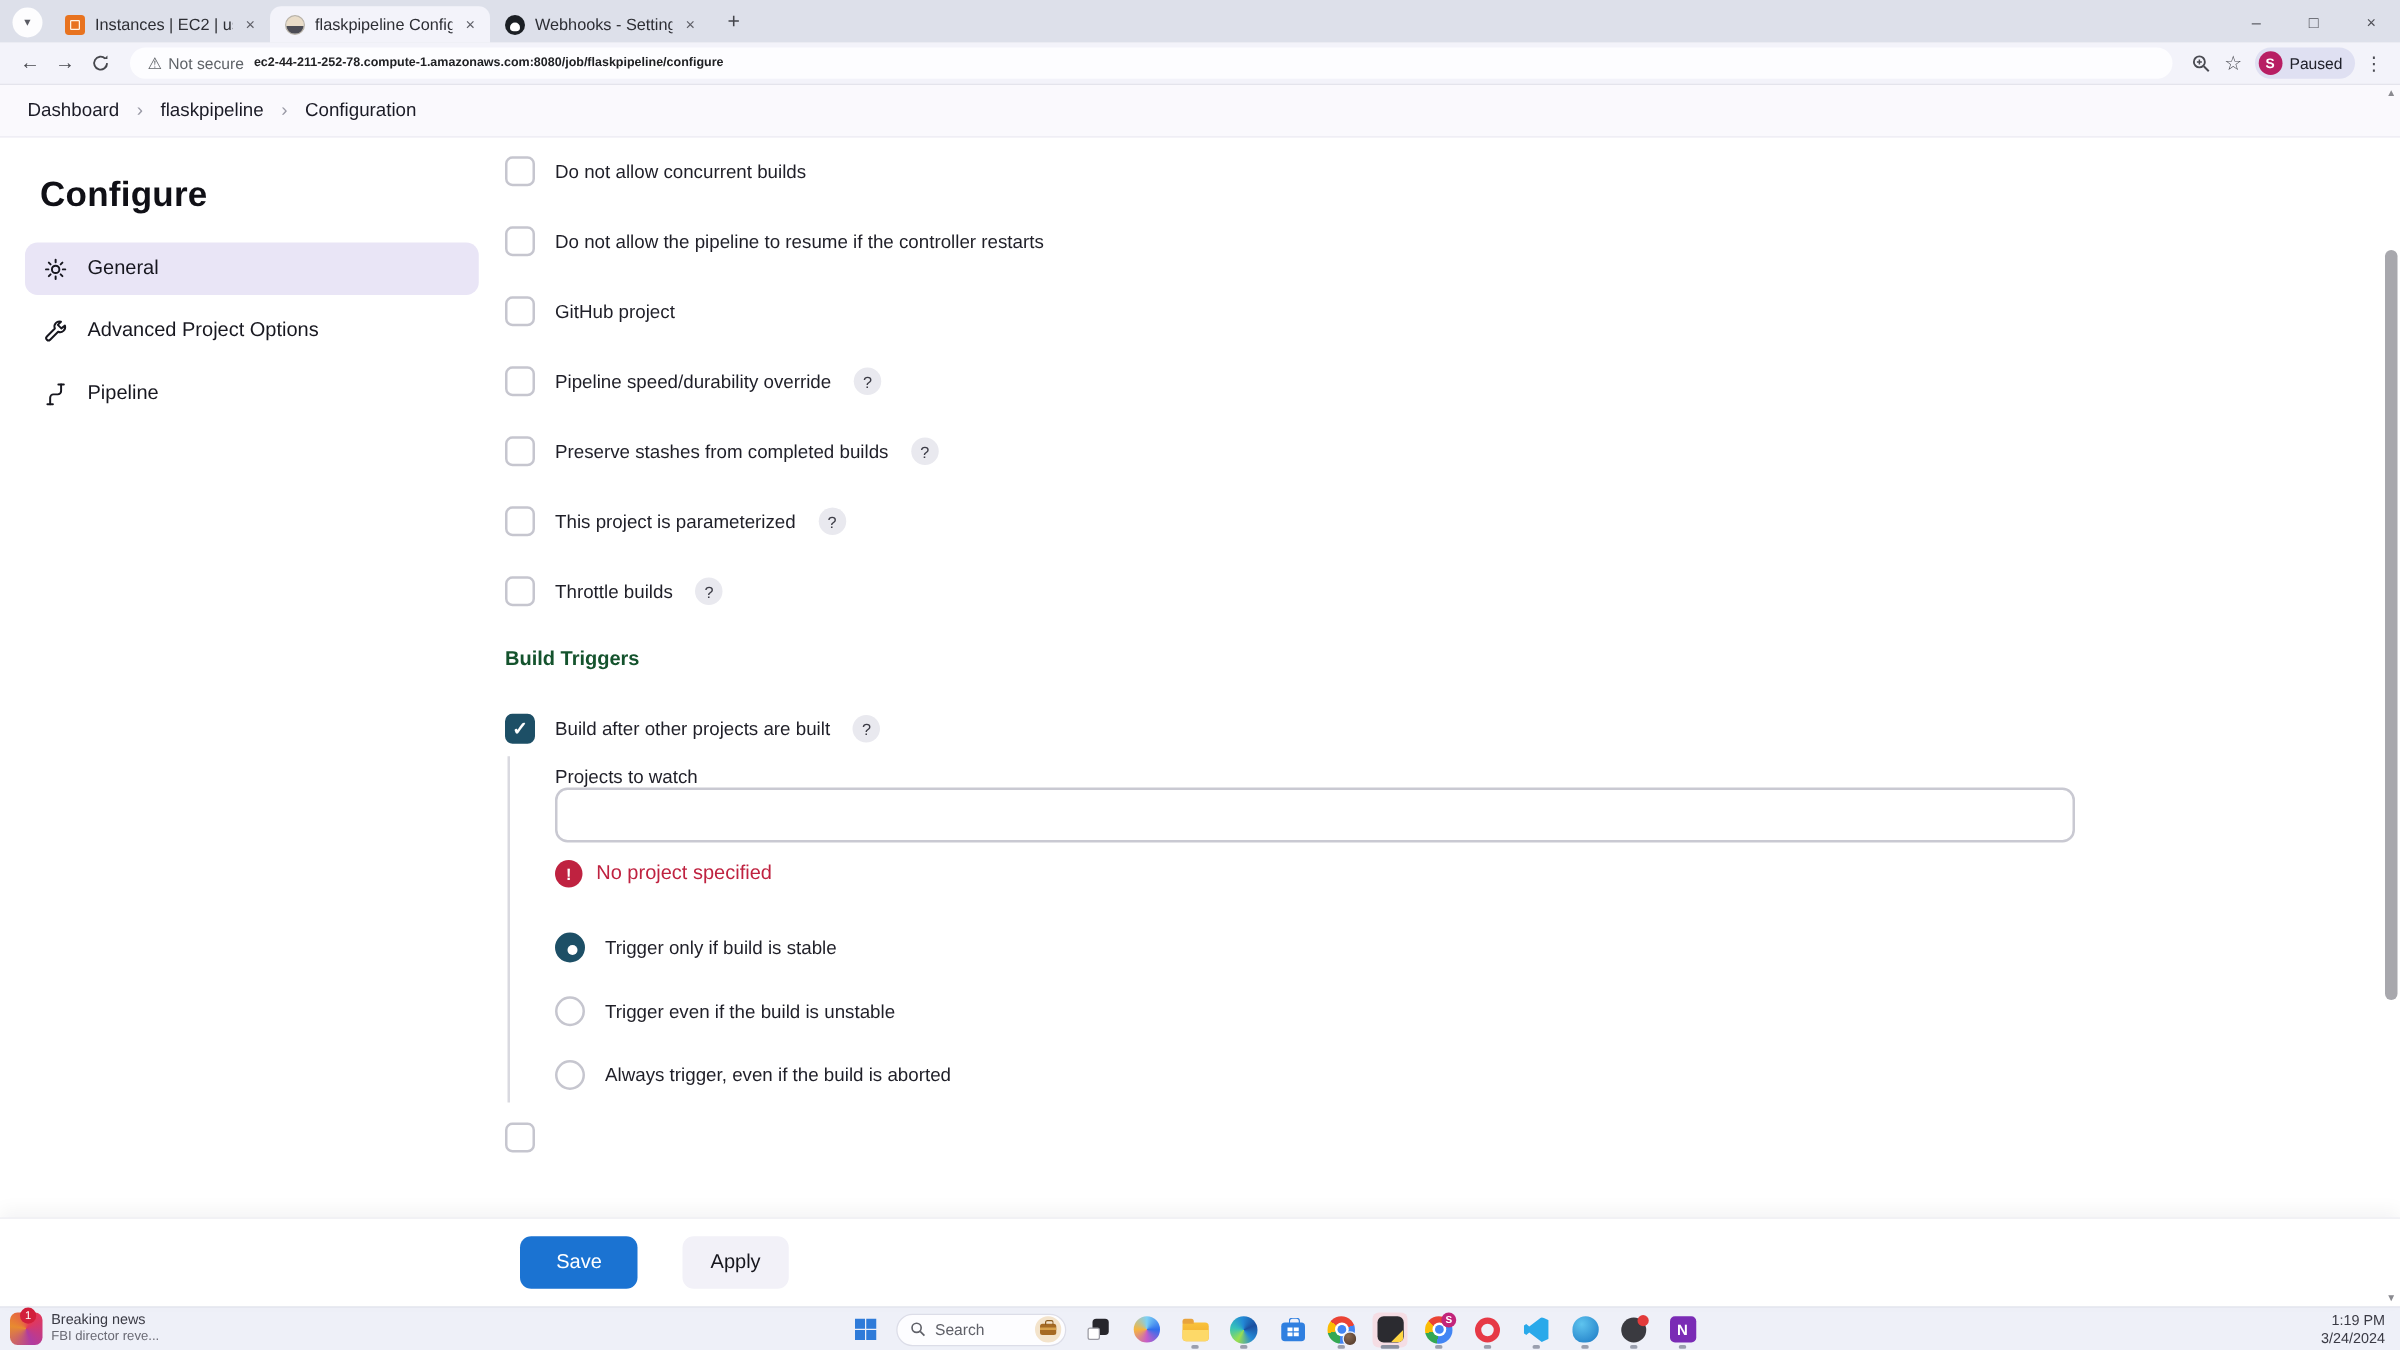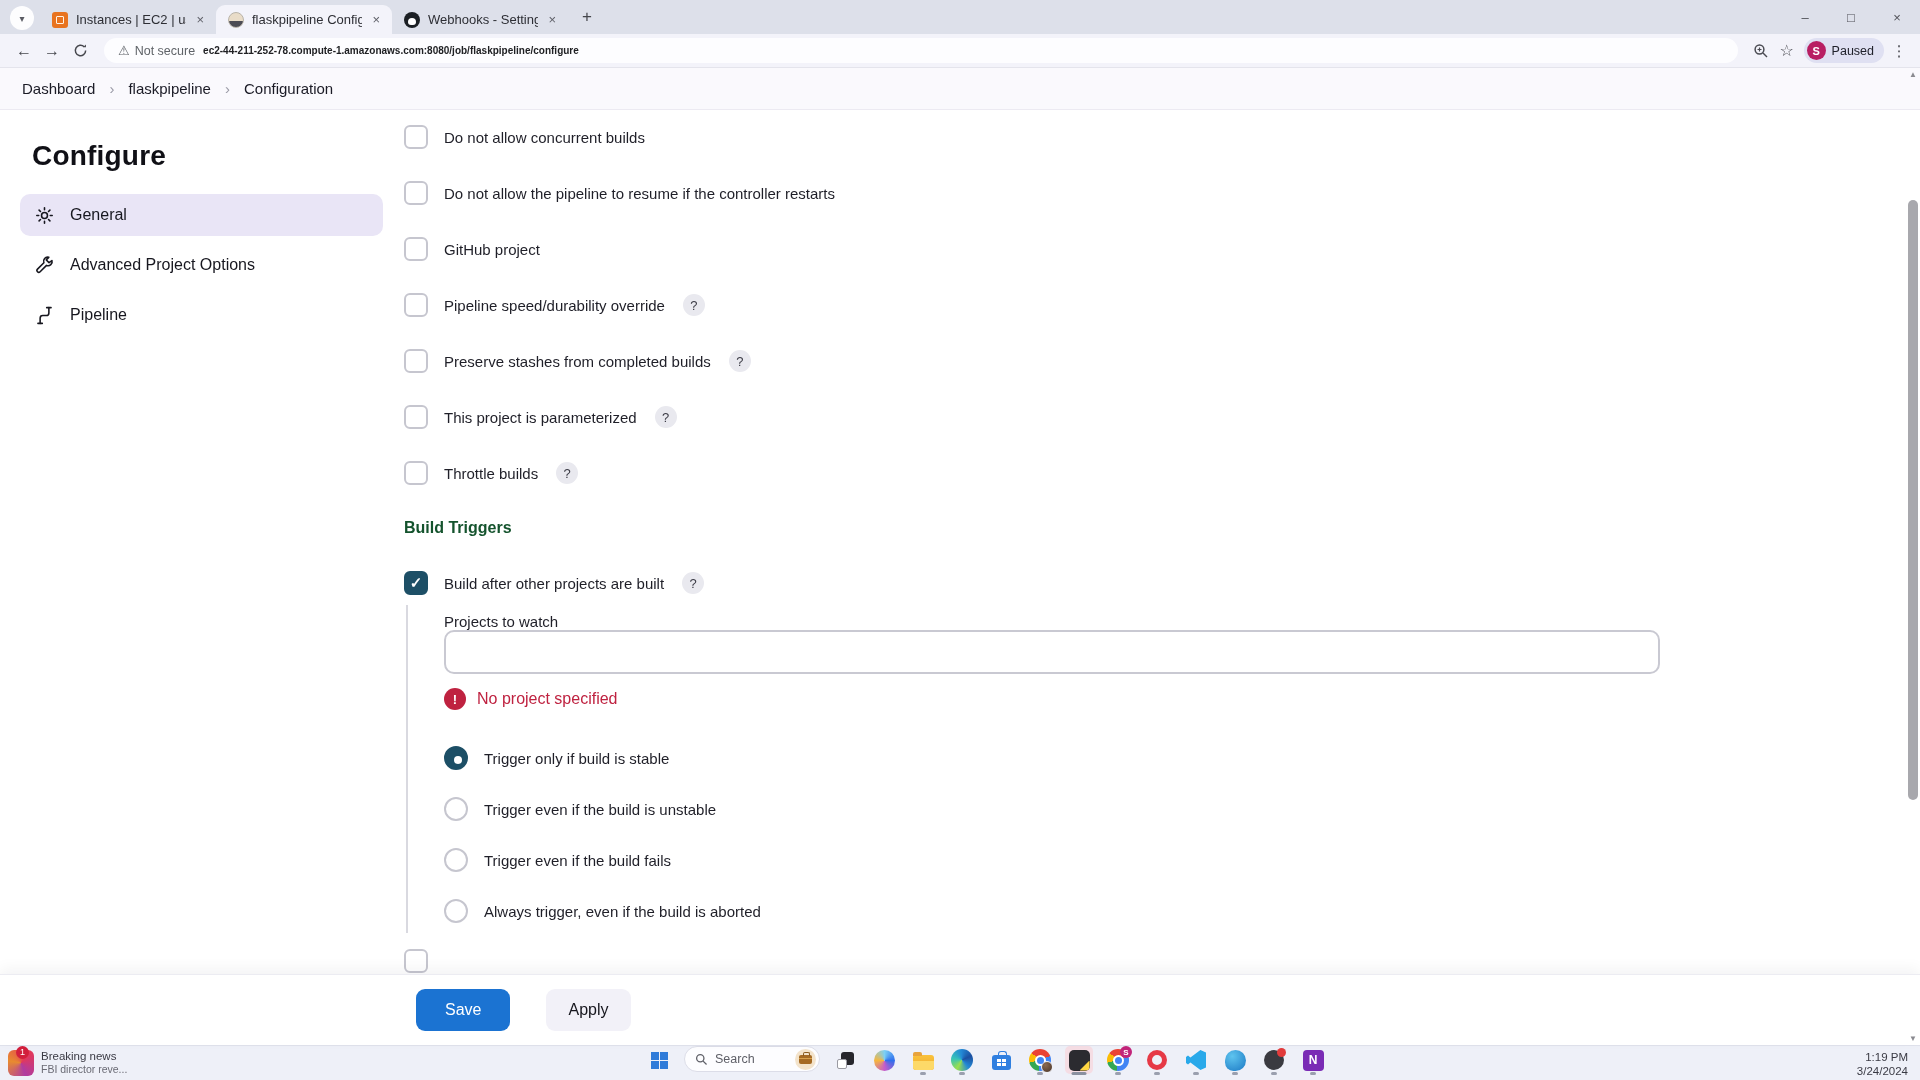--- a/index.html
+++ b/index.html
@@ -84,21 +84,21 @@
   .scroll-thumb { position:absolute; left:2px; width:10px; top:132px; height:600px; background:#a8a8ad; border-radius:5px; }
 
   
   .taskbar { position:relative; height:35px; background:#eef0f8; border-top:1px solid #e0e2ec; }
   .tb-widget { position:absolute; left:8px; top:3px; display:flex; align-items:center; gap:7px; }
   .widget-icon { position:relative; width:26px; height:26px; border-radius:6px; background:conic-gradient(from 40deg,#e3385a,#b03ba0,#e88b2f,#e3385a); }
   .widget-badge { position:absolute; top:-4px; left:8px; min-width:13px; height:13px; border-radius:7px; background:#d21f3c; color:#fff; font-size:9px; display:flex; align-items:center; justify-content:center; padding:0 3px; }
   .widget-texts { display:flex; flex-direction:column; line-height:1.25; }
   .widget-title { font-size:11.5px; color:#3a3a44; }
   .widget-sub { font-size:10.5px; color:#6a6a74; }
-  .tb-center { position:absolute; left:645px; top:0; height:35px; display:flex; gap:11px; }
+  .tb-center { position:absolute; left:678px; top:0; height:35px; display:flex; align-items:center; gap:11px; }
   .tb-start { width:28px; height:28px; display:grid; place-items:center; }
   .win-logo { width:17px; height:17px; display:grid; grid-template-columns:8px 8px; grid-template-rows:8px 8px; gap:1px; }
   .win-logo span { background:#2f7bd9; }
   .tb-search { width:136px; height:26px; background:#fdfdff; border:1px solid #dcdde8; border-radius:13px; display:flex; align-items:center; padding:0 3px 0 10px; gap:7px; }
   .tb-search-text { flex:1; font-size:12.5px; color:#5f6068; }
   .briefcase-badge { width:21px; height:21px; border-radius:50%; background:#f3e3cb; display:grid; place-items:center; }
   .briefcase { position:relative; width:13px; height:9px; background:#a56a24; border-radius:2px; }
   .briefcase:before { content:""; position:absolute; top:-3px; left:4px; width:5px; height:3px; border:1.5px solid #8a5a1e; border-bottom:none; border-radius:2px 2px 0 0; }
   .briefcase:after { content:""; position:absolute; top:3px; left:0; width:13px; height:1.5px; background:#d8a14c; }
   .tb-icon { position:relative; width:28px; height:28px; border-radius:5px; display:grid; place-items:center; }
@@ -290,24 +290,20 @@
             <div class="radio-row">
               <span class="radio selected"></span>
               <span class="opt-label">Trigger only if build is stable</span>
             </div>
             <div class="radio-row">
               <span class="radio"></span>
               <span class="opt-label">Trigger even if the build is unstable</span>
             </div>
             <div class="radio-row">
               <span class="radio"></span>
-              <span class="opt-label">Trigger even if the build fails</span>
-            </div>
-            <div class="radio-row">
-              <span class="radio"></span>
               <span class="opt-label">Always trigger, even if the build is aborted</span>
             </div>
           </div>
         </div>
 
         <div class="partial-row">
           <span class="checkbox" style="display:inline-block;"></span>
         </div>
 
       </main>

